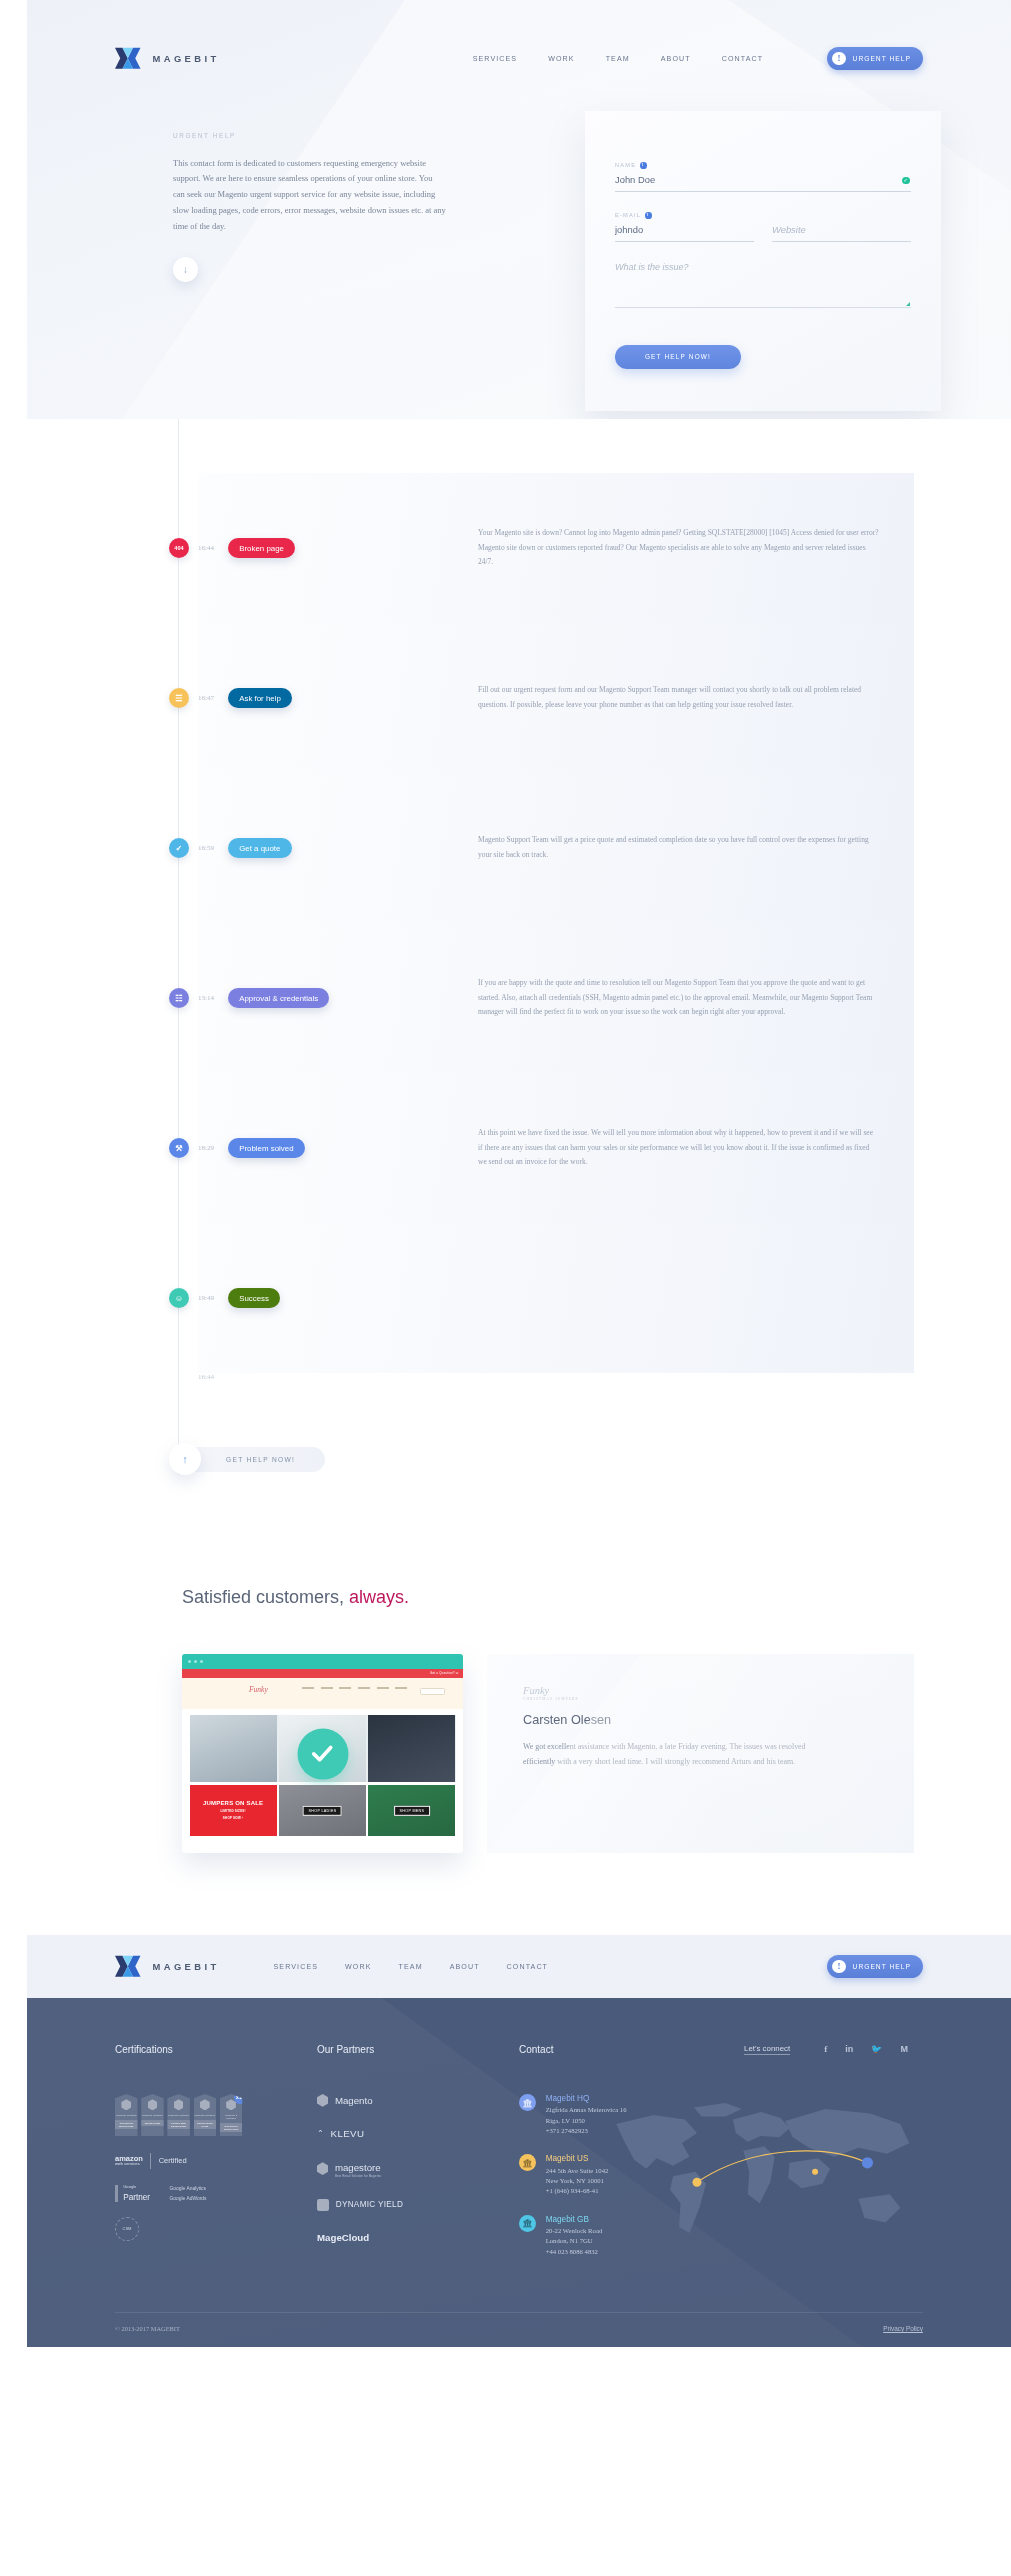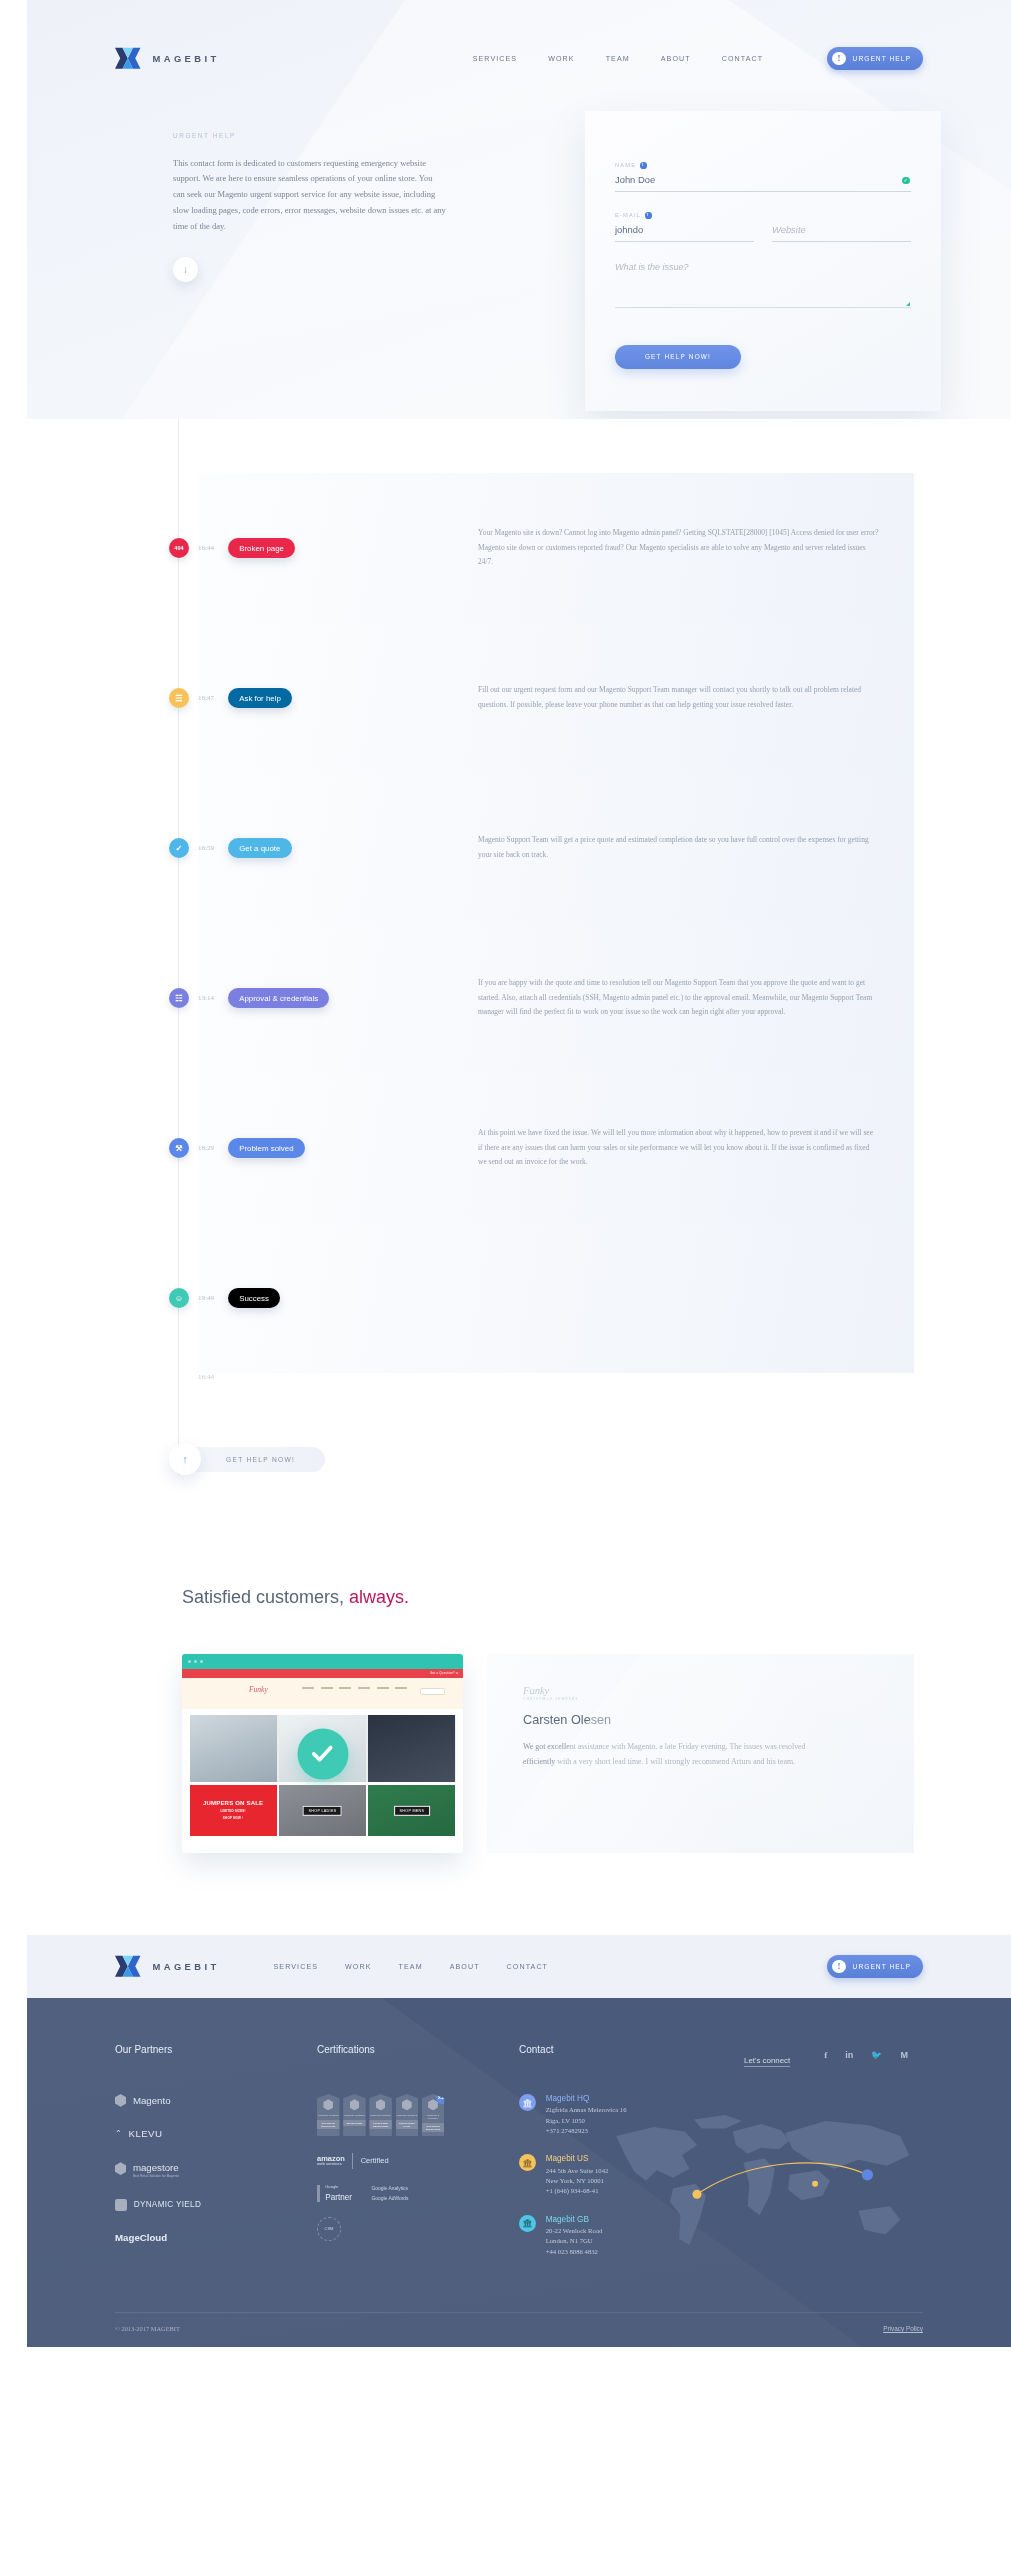--- a/index.html
+++ b/index.html
@@ -267,21 +267,21 @@
     transform: rotate(36deg); transform-origin: top left; pointer-events: none;
   }
   .footer-inner { position: relative; z-index: 2; display: flex; padding: 46px 88px 0 88px; }
   .fcol { }
   .fcol-c1 { width: 202px; }
   .fcol-c2 { width: 202px; }
   .fcol-c3 { width: 225px; }
   .fcol-c4 { flex: 1; }
   .fcol h4 { font-size: 10px; font-weight: 400; color: #e9eef7; margin-bottom: 39px; }
   .connect-row { display: flex; align-items: center; gap: 34px; margin-bottom: 39px; }
-  .connect-lbl { font-size: 7.9px; color: #d6dce9; border-bottom: 0.7px solid rgba(214,220,233,.5); padding-bottom: 0.7px; margin-top: 12px; }
+  .connect-lbl { font-size: 7.9px; color: #d6dce9; border-bottom: 0.7px solid rgba(214,220,233,.5); padding-bottom: 0.7px; }
   .socials { display: flex; gap: 18px; }
   .soc { color: #b9c3d6; font-size: 9px; cursor: pointer; line-height: 1; }
 
   .certs { display: flex; gap: 3.7px; position: relative; }
   .cert-badge {
     width: 22.5px; height: 42px; background: rgba(255,255,255,.14);
     border-radius: 2.2px 2.2px 0 0; position: relative;
     clip-path: polygon(0 10%, 50% 0, 100% 10%, 100% 100%, 0 100%);
     display: flex; flex-direction: column; align-items: center; padding-top: 5.2px;
   }
@@ -463,21 +463,21 @@
         <div class="tl-pill" style="background:#5b87e8">Problem solved</div>
         <div class="tl-text">At this point we have fixed the issue. We will tell you more information about why it happened, how to prevent it and if we will see if there are any issues that can harm your sales or site performance we will let you know about it. If the issue is confirmed as fixed we send out an invoice for the work.</div>
       </div>
     </div>
 
     <div class="tl-row">
       <div class="tl-band"></div>
       <div class="tl-inner">
         <div class="tl-icon" style="background:#3fcab5">☺</div>
         <div class="tl-time">19:49</div>
-        <div class="tl-pill" style="background:#000000">Success</div>
+        <div class="tl-pill" style="background:#4d7c0f">Success</div>
       </div>
     </div>
 
     <div style="position:relative;height:30px">
       <div style="position:absolute;left:171px;top:0;font-family:'Liberation Serif',serif;font-size:7.1px;color:#c3cad6">16:44</div>
     </div>
 
     <div class="gethelp-wrap">
       <div class="gethelp-circle">↑</div>
       <div class="gethelp-bar">GET HELP NOW!</div>
@@ -570,47 +570,20 @@
       <span class="urgent-ico">!</span>
       <span class="urgent-lbl">URGENT HELP</span>
     </button>
   </section>
 
   <footer class="footer">
     <div class="footer-diag"></div>
 
     <div class="footer-inner">
 
-      <div class="fcol fcol-c2">
-        <h4>Our Partners</h4>
-
-        <div class="partner">
-          <span class="p-hex"></span>
-          <span class="p-name">Magento</span>
-        </div>
-        <div class="partner">
-          <span class="p-chev">⌃</span>
-          <span class="p-name" style="letter-spacing:0.4px">KLEVU</span>
-        </div>
-        <div class="partner">
-          <span class="p-hex"></span>
-          <span>
-            <span class="p-name">magestore</span>
-            <span class="p-sub">Best Retail Solution for Magento</span>
-          </span>
-        </div>
-        <div class="partner">
-          <span class="p-dy"></span>
-          <span class="p-name" style="font-size:8.2px;letter-spacing:0.3px">DYNAMIC YIELD</span>
-        </div>
-        <div class="partner">
-          <span class="p-strong">MageCloud</span>
-        </div>
-      </div>
-
       <div class="fcol fcol-c1">
         <h4>Certifications</h4>
         <div class="certs">
           <div class="cert-badge">
             <span class="hex"></span>
             <i>Magento Certified</i>
             <b>SOLUTION SPECIALIST</b>
           </div>
           <div class="cert-badge">
             <span class="hex"></span>
@@ -652,20 +625,47 @@
               <b>Partner</b>
             </span>
           </div>
           <div class="gp-list">
             <div>Google Analytics</div>
             <div>Google AdWords</div>
           </div>
         </div>
 
         <div class="csm">CSM</div>
+      </div>
+
+      <div class="fcol fcol-c2">
+        <h4>Our Partners</h4>
+
+        <div class="partner">
+          <span class="p-hex"></span>
+          <span class="p-name">Magento</span>
+        </div>
+        <div class="partner">
+          <span class="p-chev">⌃</span>
+          <span class="p-name" style="letter-spacing:0.4px">KLEVU</span>
+        </div>
+        <div class="partner">
+          <span class="p-hex"></span>
+          <span>
+            <span class="p-name">magestore</span>
+            <span class="p-sub">Best Retail Solution for Magento</span>
+          </span>
+        </div>
+        <div class="partner">
+          <span class="p-dy"></span>
+          <span class="p-name" style="font-size:8.2px;letter-spacing:0.3px">DYNAMIC YIELD</span>
+        </div>
+        <div class="partner">
+          <span class="p-strong">MageCloud</span>
+        </div>
       </div>
 
       <div class="fcol fcol-c3">
         <h4>Contact</h4>
 
         <div class="contact-item">
           <span class="ci-ico" style="background:#7e9ef0;color:#fff">🏛</span>
           <div>
             <div class="ci-title" style="color:#8fb0f5">Magebit HQ</div>
             <div class="ci-line">Zigfrida Annas Meierovica 16</div>

